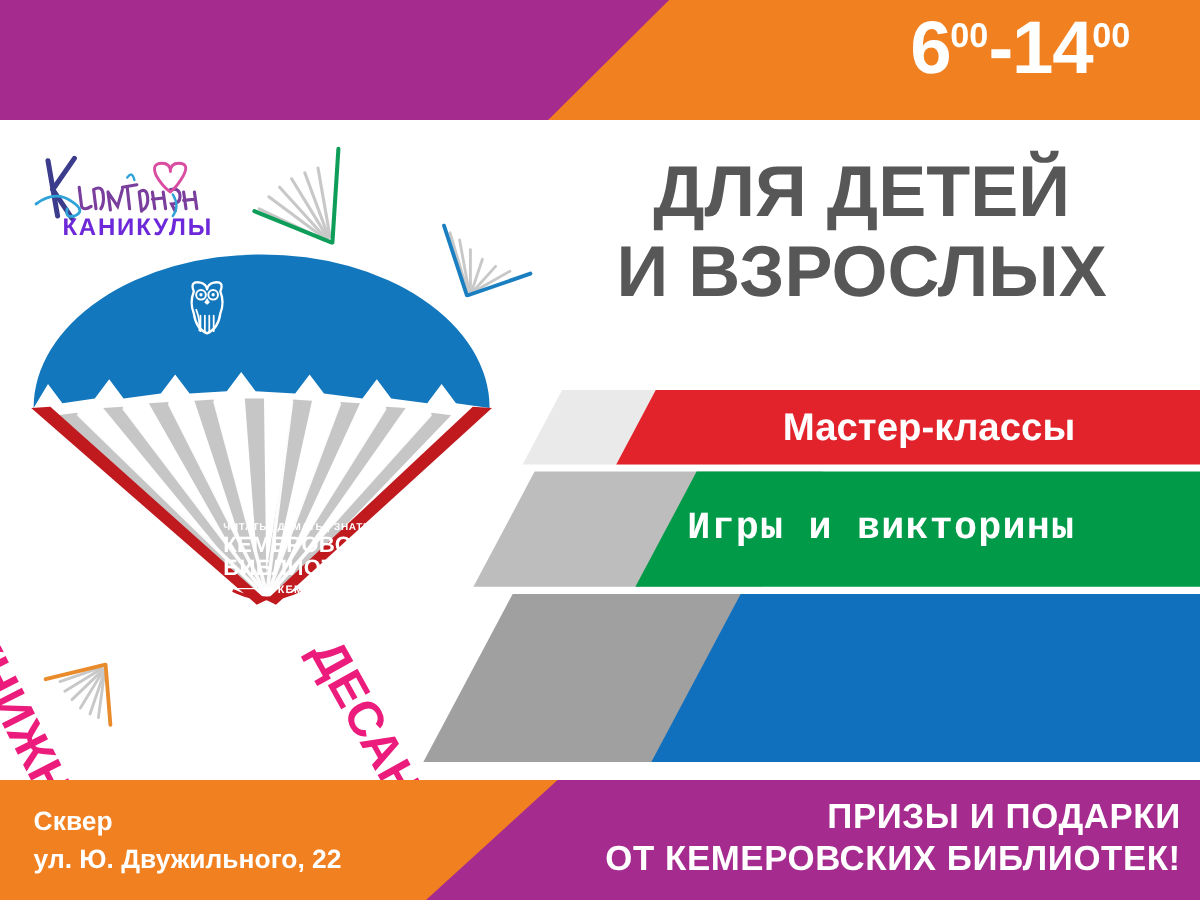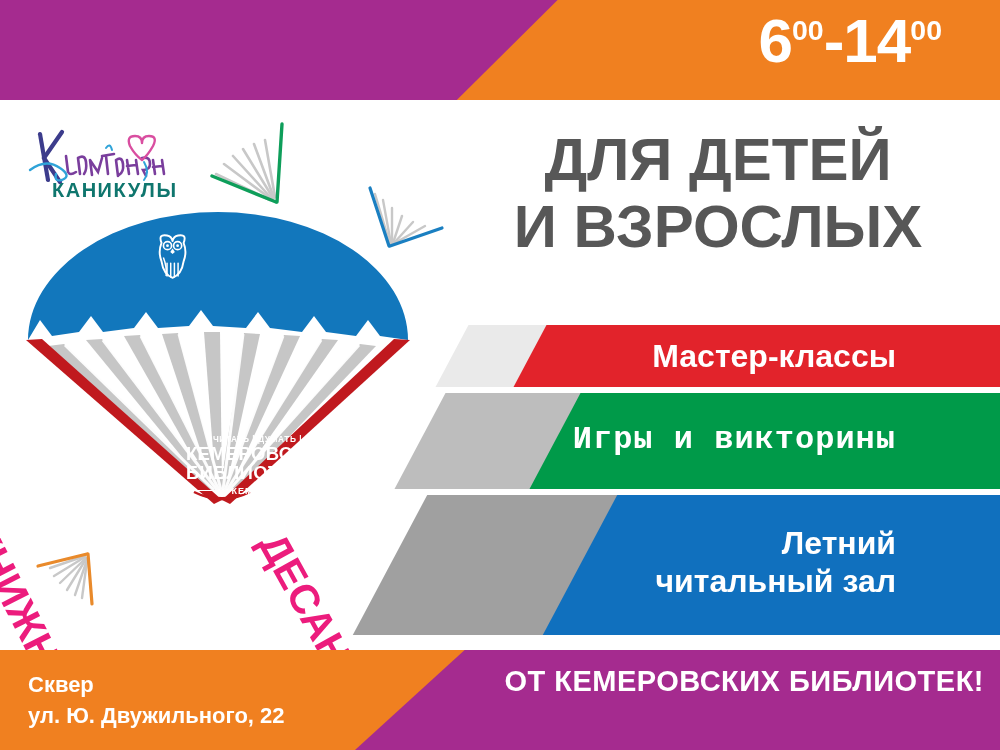--- a/index.html
+++ b/index.html
@@ -227,21 +227,21 @@
   .kk-logo {
     position: absolute;
     left: 22px; top: 122px;
     width: 150px; height: 82px;
   }
   .kk-word {
     position: absolute;
     left: 30px; bottom: 2px;
     font-size: 20px;
     font-weight: bold;
-    color: #0f766e;
+    color: #6d28d9;
     letter-spacing: 1.5px;
   }
 
   
   .emblem {
     position: absolute;
     left: 8px; top: 200px;
     width: 430px; height: 320px;
   }
   .logo-text {
@@ -249,21 +249,20 @@
     left: 178px; top: 234px;
     color: #ffffff;
     width: 150px;
   }
   .logo-tagline {
     font-size: 8.3px;
     letter-spacing: 0.6px;
     font-weight: bold;
     white-space: nowrap;
     margin-bottom: 1px;
-    text-align: right;
   }
   .logo-main {
     font-size: 18.5px;
     font-weight: bold;
     line-height: 1.02;
     letter-spacing: 0.3px;
   }
   .logo-city-row {
     display: flex;
     align-items: center;
@@ -467,34 +466,31 @@
 
     <div class="bar-row row2">
       <div class="bar-ghost"></div>
       <div class="bar-color"></div>
       <div class="bar-label">Игры и викторины</div>
     </div>
 
     <div class="bar-row row3">
       <div class="bar-ghost"></div>
       <div class="bar-color"></div>
-      <div class="bar-label">
-        <div>Летний</div>
-        <div>читальный зал</div>
-      </div>
     </div>
   </div>
 
   <div class="footer">
     <div class="footer-orange"></div>
     <div class="footer-magenta"></div>
 
     <div class="address">
       <div>Сквер</div>
       <div>ул. Ю. Двужильного, 22</div>
     </div>
 
     <div class="prizes">
+      <div>ПРИЗЫ И ПОДАРКИ</div>
       <div>ОТ КЕМЕРОВСКИХ БИБЛИОТЕК!</div>
     </div>
   </div>
 
 </div>
 
 </body></html>

